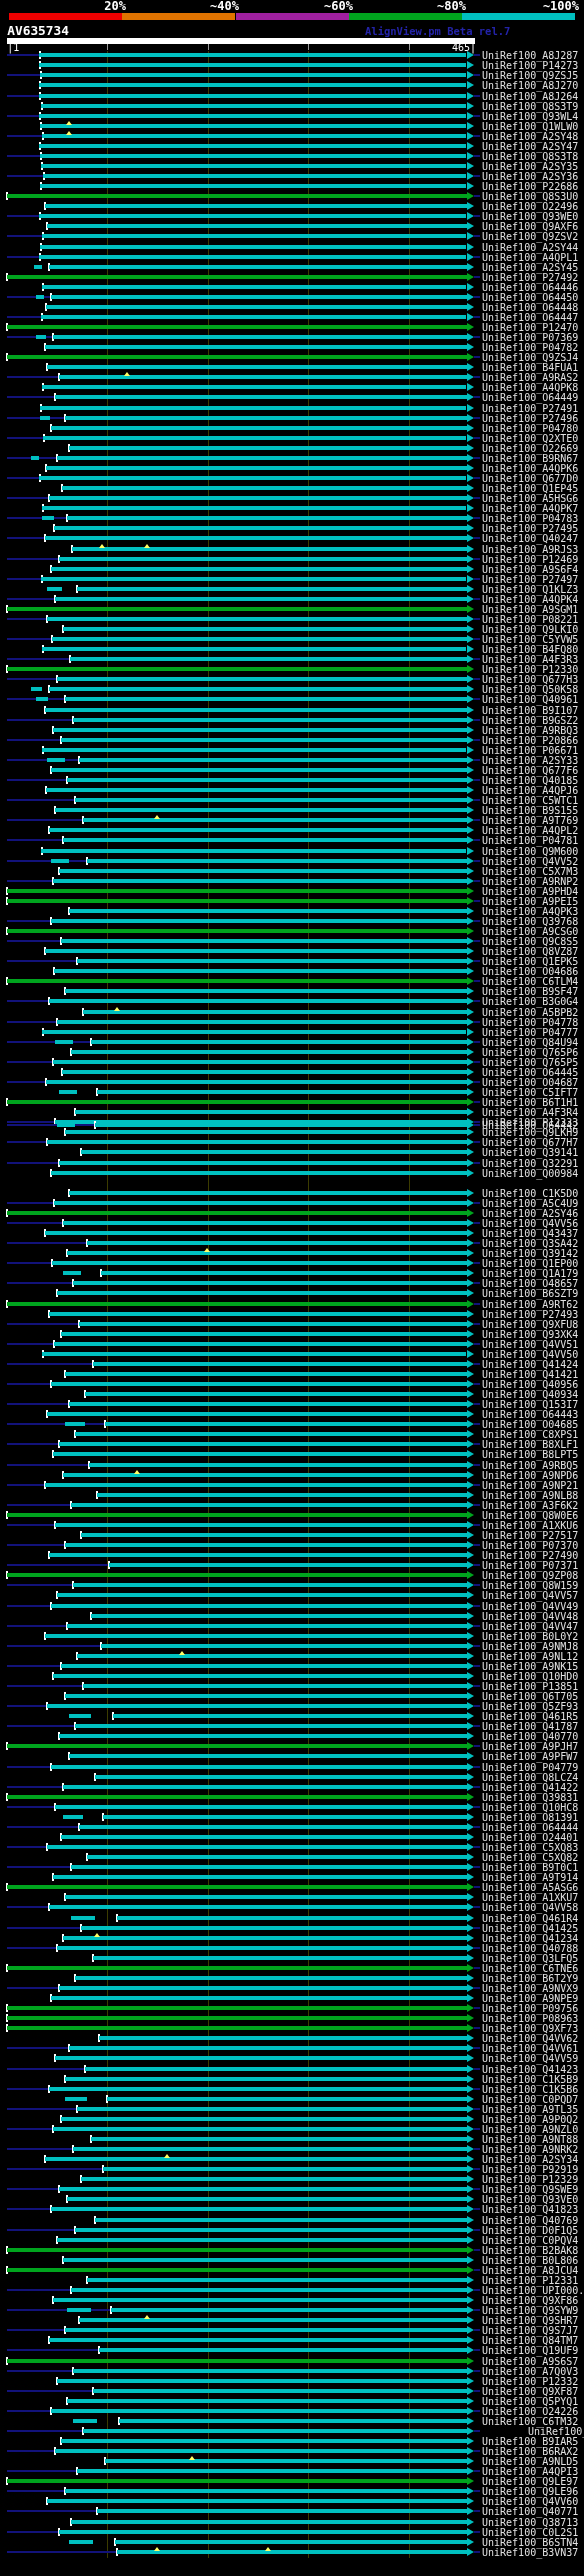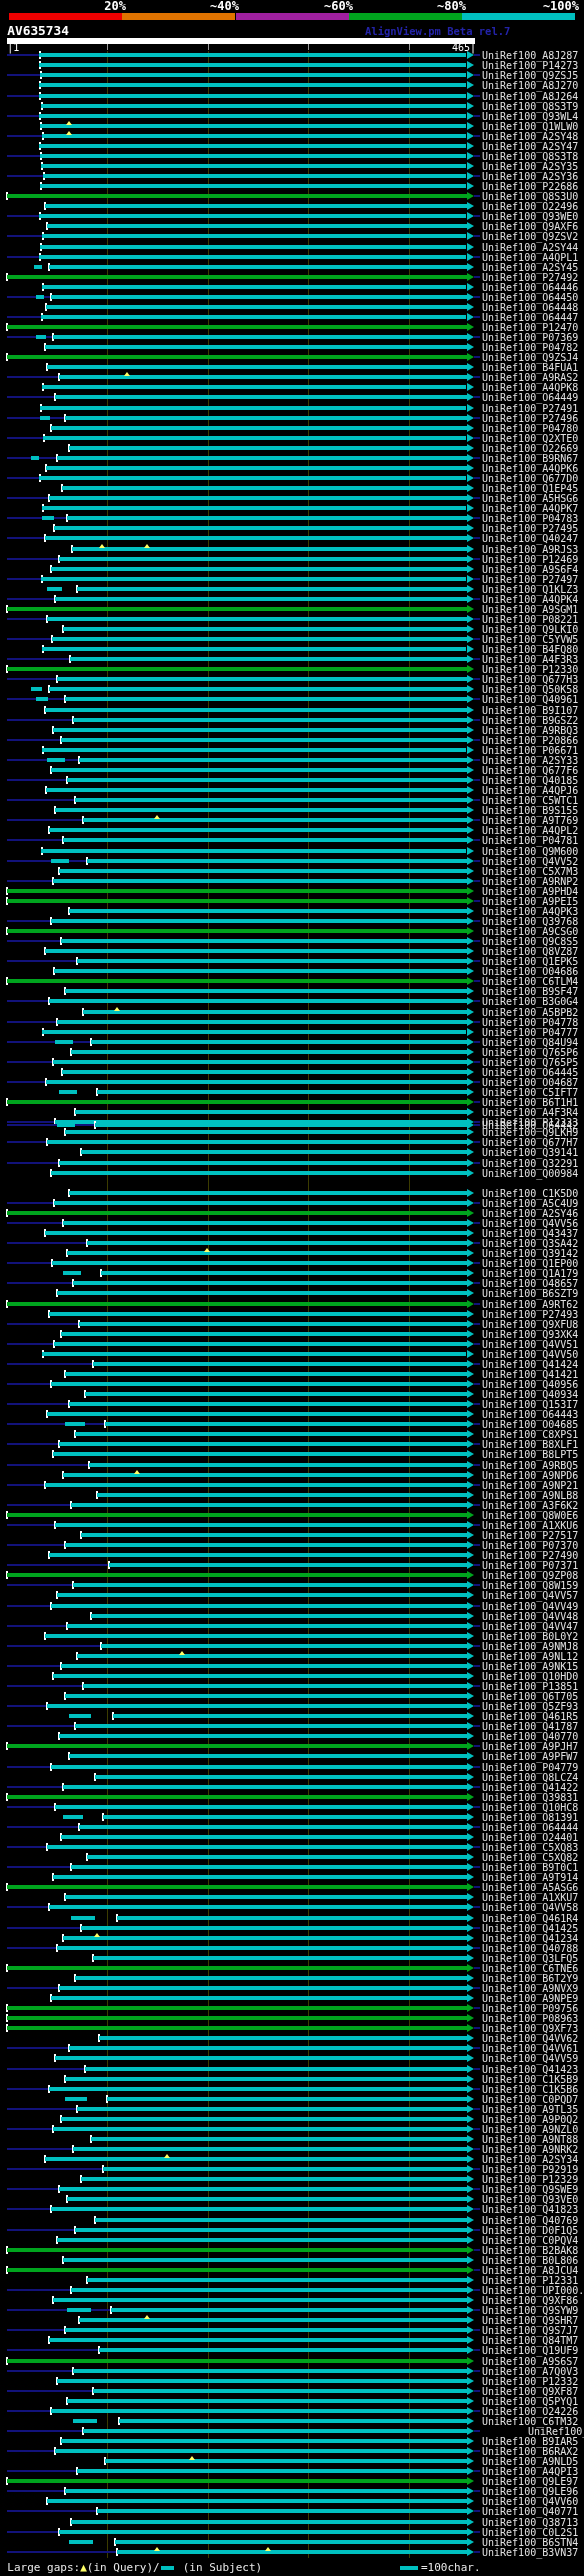--- a/index.html
+++ b/index.html
@@ -1837,19 +1837,15 @@
         <div class="start-tick" style="left: 116px;"></div>
         <div class="bar" style="left: 117px; width: 350px; background: rgb(0, 192, 192);"></div>
         <div class="gap-tri" style="left: 154px; border-bottom-color: rgb(255, 255, 102);"></div>
         <div class="gap-tri" style="left: 265px; border-bottom-color: rgb(255, 255, 102);"></div>
         <div class="arrow" style="border-left-color: rgb(0, 192, 192);"></div>
         <div class="connector" style="background: rgb(18, 18, 122);"></div>
         <div class="hit-label" style="color: rgb(226, 226, 226);">UniRef100_B3VN37</div>
       </div>
     </div>
 
-  <div id="footer">
-    <div class="fl"><span>Large gaps:</span><span class="tri-glyph">▲</span><span>(in Query)/</span><span class="dash-glyph"></span><span> (in Subject)</span></div>
-    <div class="fr"><span class="legbar"></span><span>=100char.</span></div>
-  </div>
 
 </div>
 
 
 </body></html>

